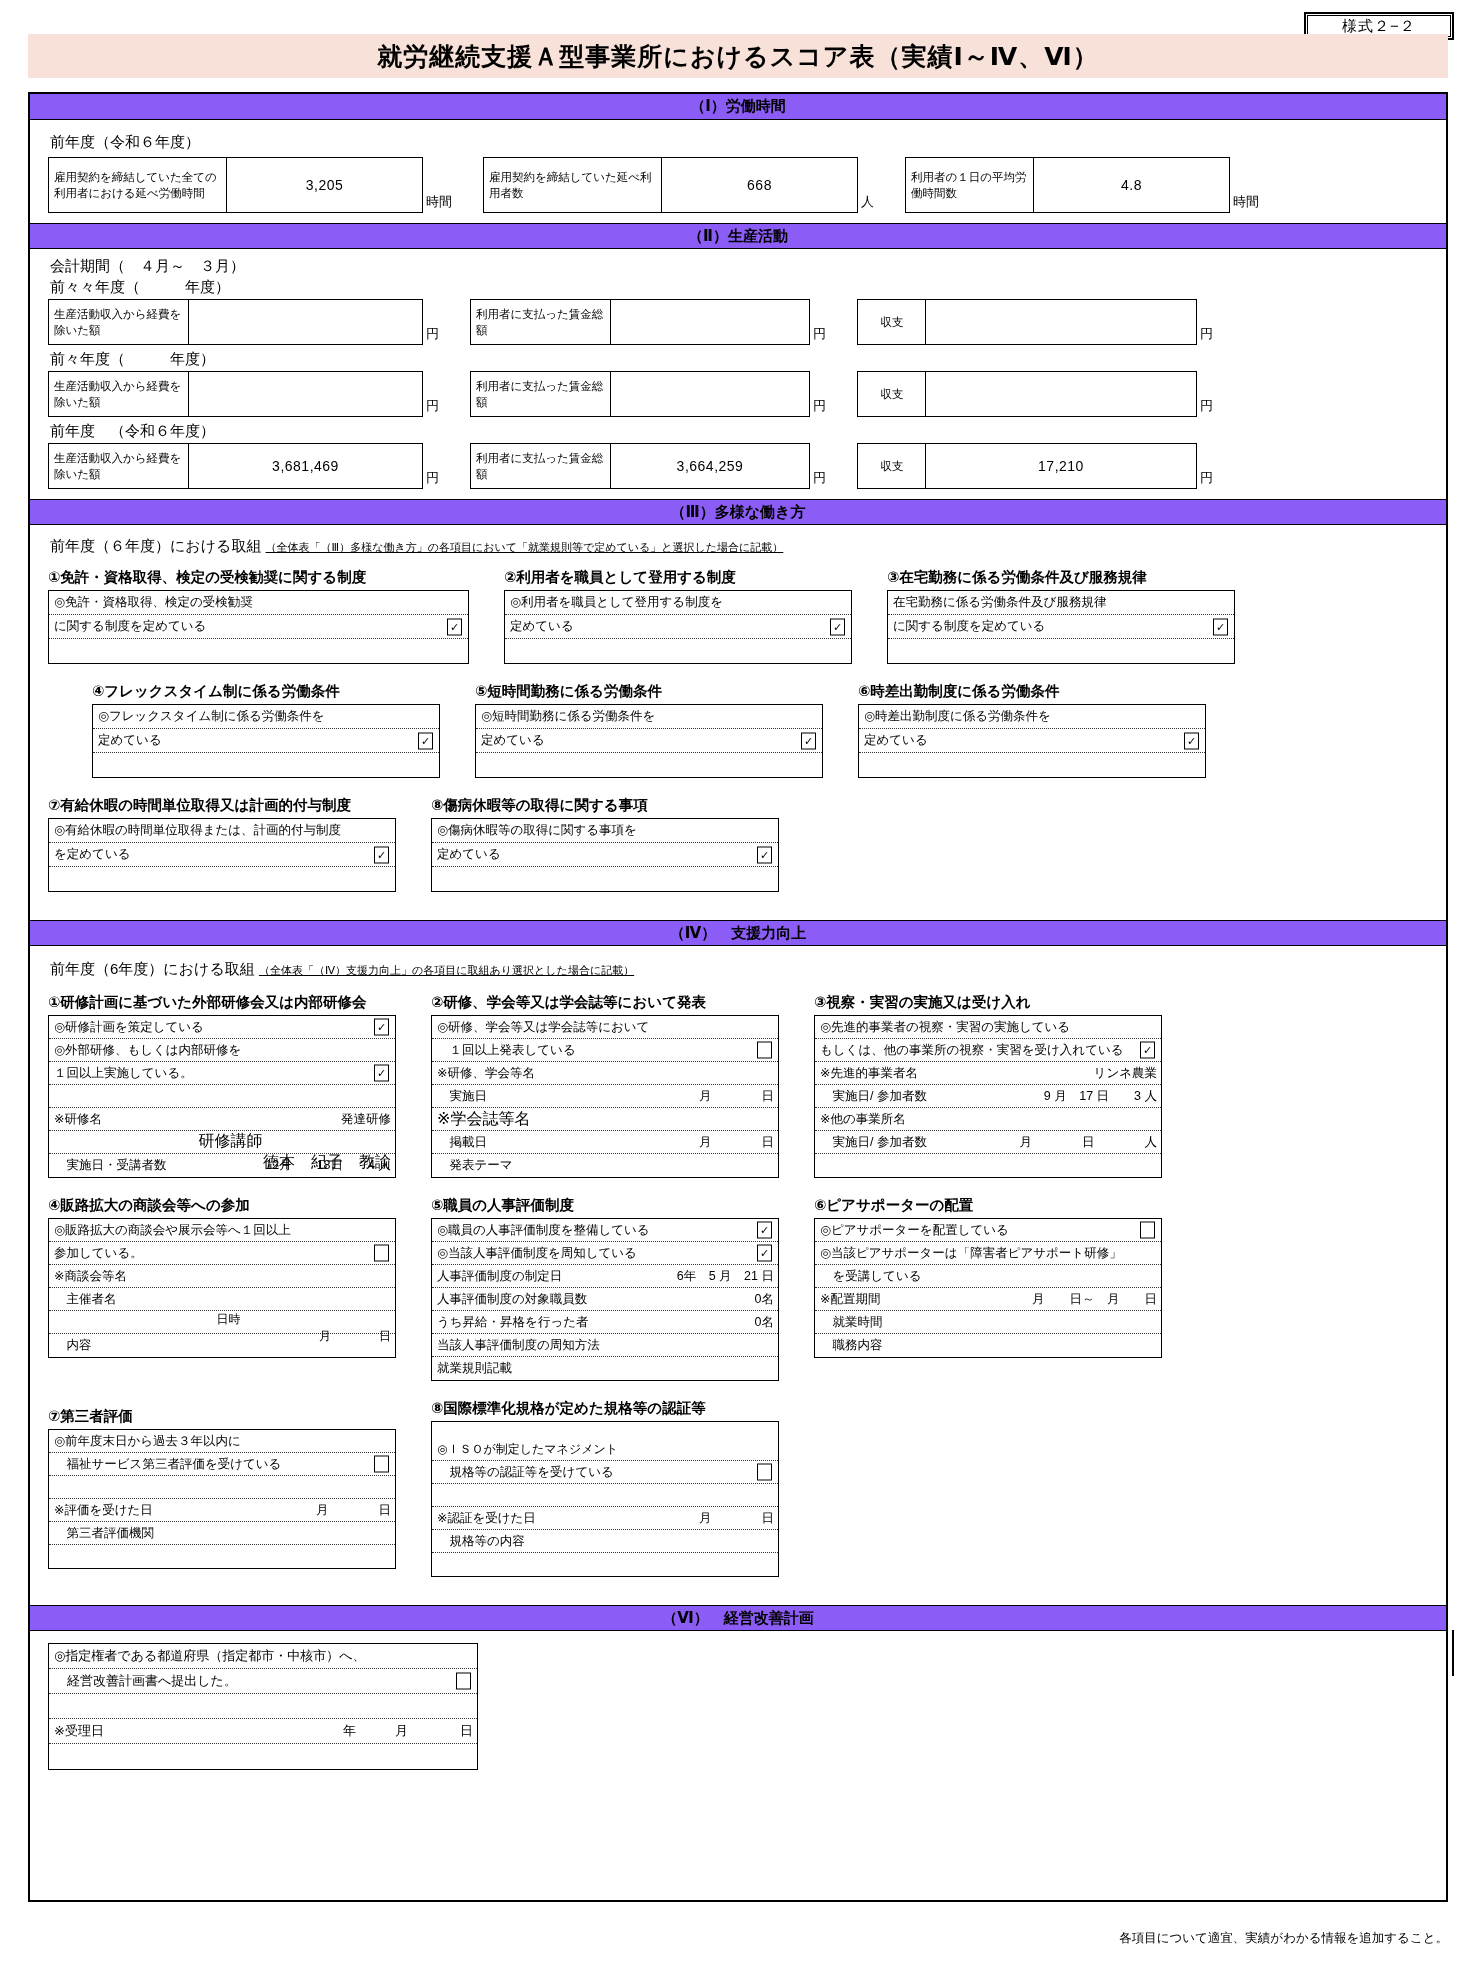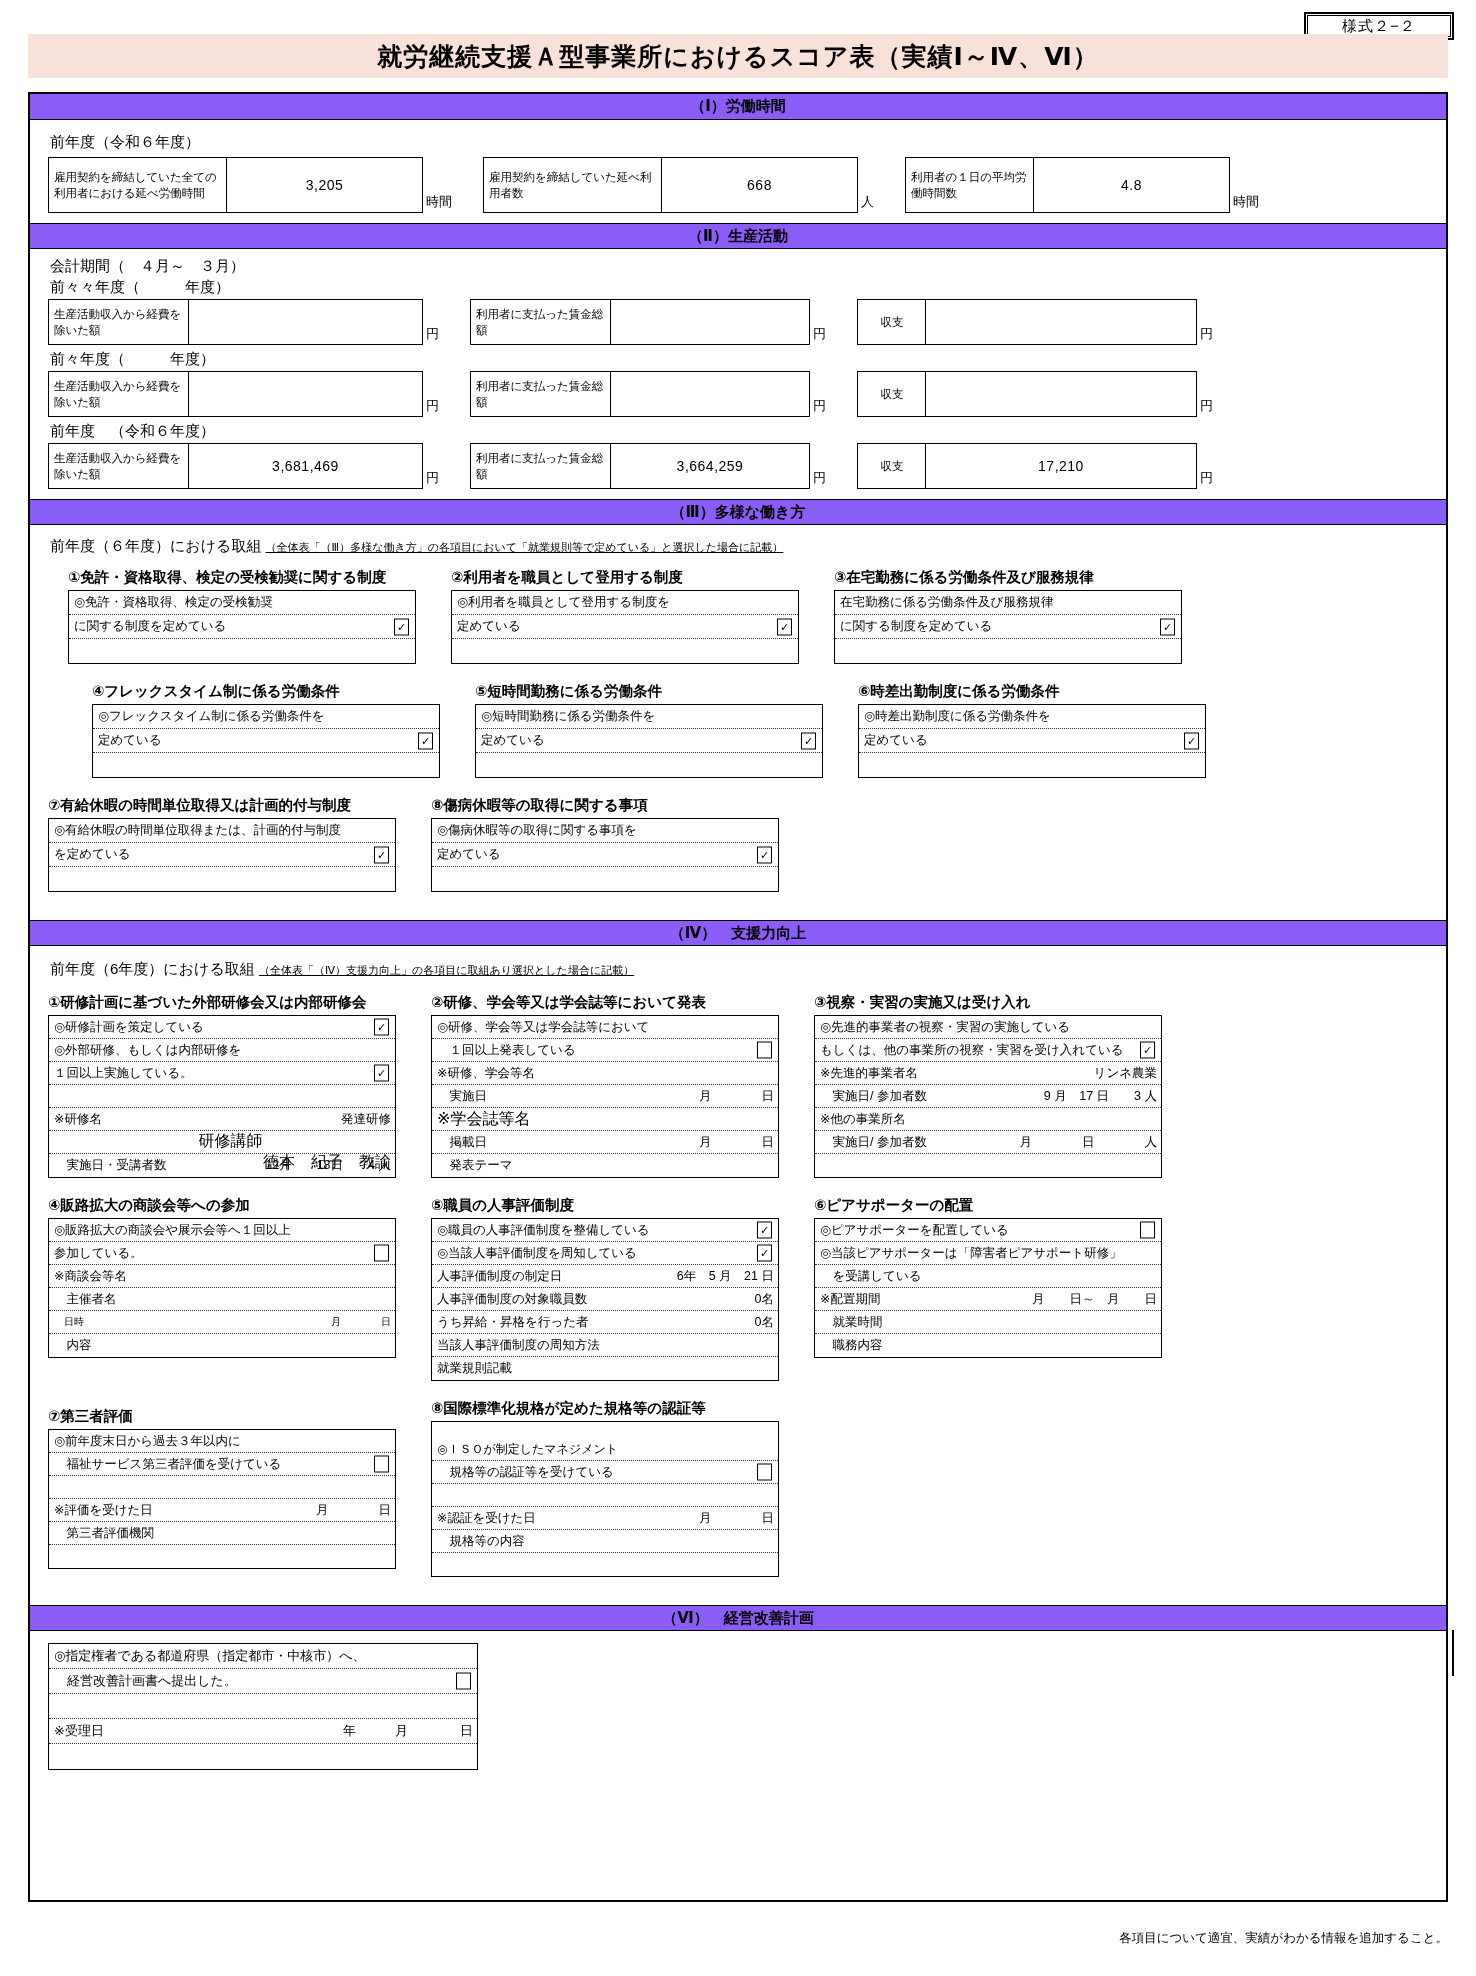--- a/index.html
+++ b/index.html
@@ -222,21 +222,21 @@
       <span>（Ⅲ）多様な働き方</span>
     </div>
     <div class="sec-body" style="padding-top:8px;">
       <div class="subhead" style="margin:4px 0 12px 2px;">
         <span class="lead">前年度（６年度）における取組</span>
         <span class="note">（全体表「（Ⅲ）多様な働き方」の各項目において「就業規則等で定めている」と選択した場合に記載）</span>
       </div>
 
       <div id="s3-grid">
           <div style="display: flex; gap: 35px; margin-bottom: 18px;">
-            <div class="col" style="width: 348px; margin-left: 20px;">
+            <div class="col" style="width: 421px;">
               <div class="item-title">①免許・資格取得、検定の受検勧奨に関する制度</div>
               <div class="card">
                 <div class="line" style="height: 24px; font-size: 12.5px;">
                   <span>◎免許・資格取得、検定の受検勧奨</span>
                 </div>
                 <div class="line" style="height: 24px; font-size: 12.5px;">
                   <span>に関する制度を定めている</span>
                   <span class="cb">✓</span>
                 </div>
                 <div class="line last" style="height: 24px; font-size: 12.5px;">
@@ -468,21 +468,21 @@
                 <div class="line" style="height: 23px; font-size: 12.5px;">
                   <span>参加している。</span>
                   <span class="cb empty"></span>
                 </div>
                 <div class="line" style="height: 23px; font-size: 12.5px;">
                   <span>※商談会等名</span>
                 </div>
                 <div class="line" style="height: 23px; font-size: 12.5px;">
                   <span>　主催者名</span>
                 </div>
-                <div class="line" style="height: 23px; font-size: 10px;">
+                <div class="line" style="height: 23px; font-size: 12px; flex-direction: column;">
                   <span>　日時</span>
                   <span class="rt">月　　　　日</span>
                 </div>
                 <div class="line last" style="height: 23px; font-size: 12.5px;">
                   <span>　内容</span>
                 </div>
               </div>
             </div>
             <div class="col" style="width: 348px;">
               <div class="item-title">⑤職員の人事評価制度</div>

